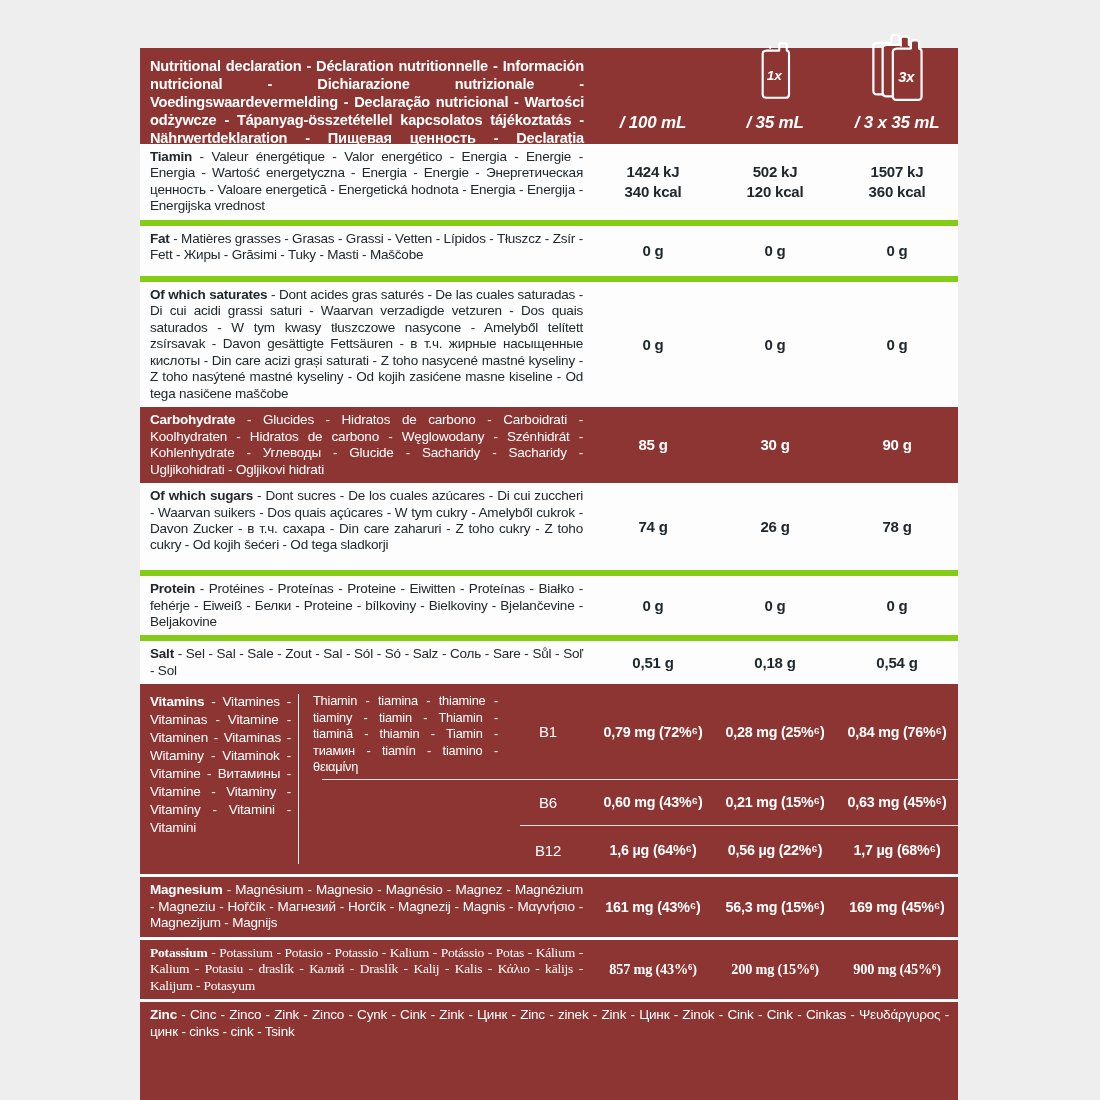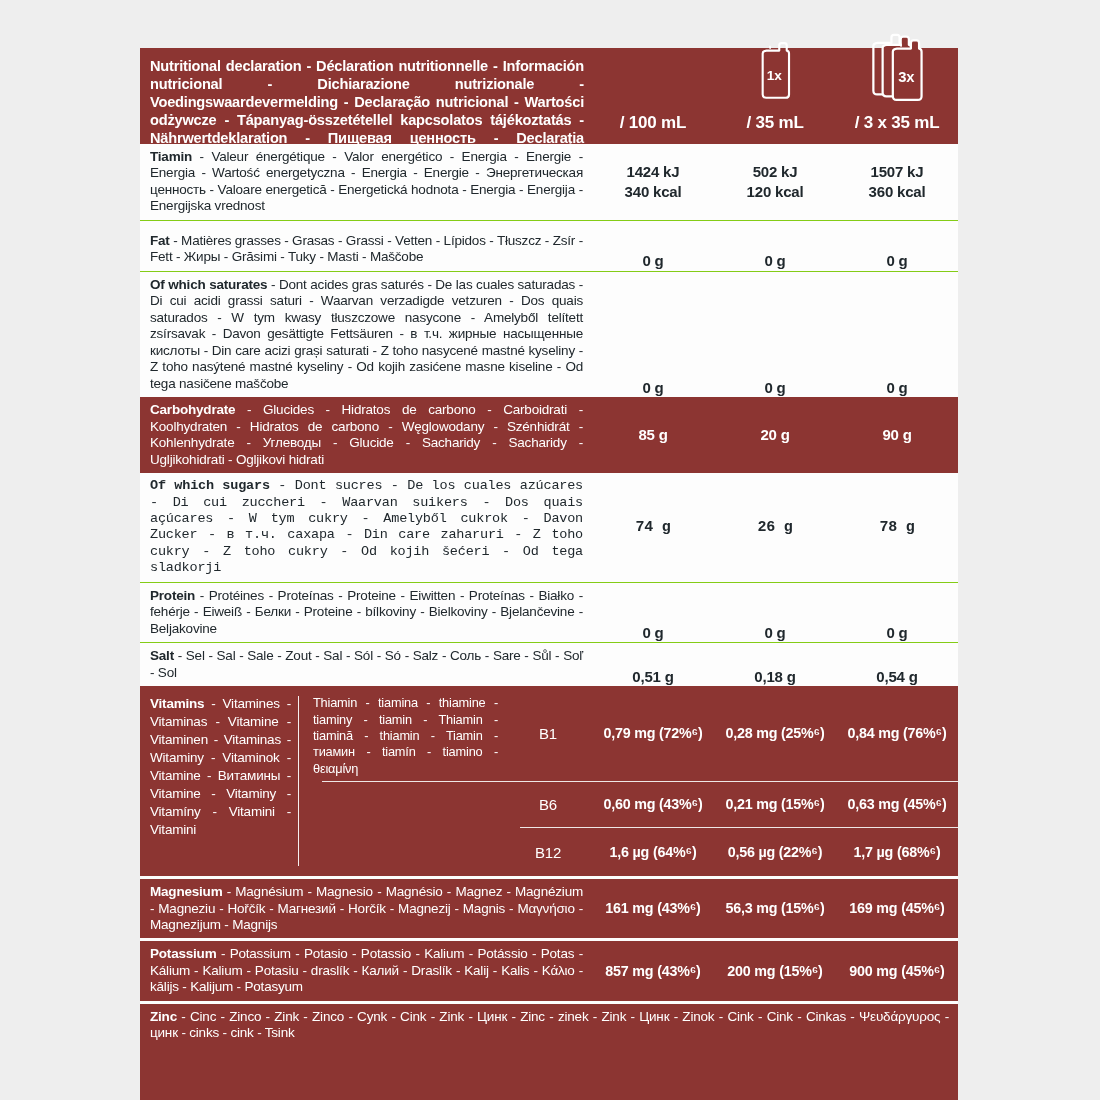--- a/index.html
+++ b/index.html
@@ -12,43 +12,43 @@
     position:absolute;left:140px;top:48px;width:818px;background:#fdfdfd;
     letter-spacing:-0.2px;
   }
   
   .header{background:#8c3532;color:#fff;height:96px;display:flex;}
   .h-title{
     flex:0 0 452px;box-sizing:border-box;padding:9px 8px 0 10px;
     font-size:14.6px;font-weight:700;line-height:1.24;text-align:justify;overflow:hidden;
   }
   .h-cols{flex:1;display:flex;}
-  .h-col{flex:1;display:flex;flex-direction:column;align-items:center;justify-content:flex-end;padding-bottom:11px;}
+  .h-col{flex:1;display:flex;flex-direction:column;align-items:center;justify-content:flex-end;padding-bottom:11px;font-style:italic;}
   .h-iconbox{display:flex;align-items:flex-end;justify-content:center;}
   .h-unit{font-size:17px;font-weight:700;white-space:nowrap;margin-top:7px;}
   svg text{font-family:"Liberation Sans","DejaVu Sans",sans-serif;font-weight:700;fill:#fff;}
   
   .nrow{display:flex;color:#20282d;background:#fdfdfd;}
-  .bt{border-top:1px solid #84cc16;align-items:flex-end;}
+  .bt{border-top:6px solid #84cc16;}
   .label{
     flex:0 0 452px;box-sizing:border-box;padding:5px 9px 5px 10px;
     font-size:13.5px;line-height:1.22;text-align:justify;
   }
   .lead{font-weight:700;}
   .vals{flex:1;display:flex;}
   .vcell{
     flex:1;display:flex;align-items:center;justify-content:center;text-align:center;
     font-weight:700;font-size:15px;line-height:1.3;white-space:pre-line;
   }
   .red{background:#8c3532;color:#fff;}
   .r-energy{min-height:69px;}
   .r-fat{min-height:50px;}
   .r-sat{min-height:119px;}
   .r-carb{min-height:72px;}
-  .r-sug{min-height:87px;font-family:Liberation Mono, monospace;}
+  .r-sug{min-height:87px;}
   .r-pro{min-height:44px;}
   .r-salt{min-height:31px;}
   
   .vitamins{background:#8c3532;color:#fff;display:flex;min-height:183px;}
   .vit-left{
     flex:0 0 158px;box-sizing:border-box;padding:9px 7px 8px 10px;
     font-size:13.5px;line-height:1.33;text-align:justify;
   }
   .vit-divider{width:1px;background:rgba(255,255,255,0.92);margin:10px 0;}
   .vit-right{flex:1;display:flex;flex-direction:column;}
@@ -62,21 +62,21 @@
   }
   .vit-b{flex:0 0 88px;display:flex;align-items:center;justify-content:center;font-weight:400;font-size:15px;}
   .vit-vals{flex:1;display:flex;}
   .vit-vals .vcell{font-size:14.3px;}
   .vit-sep{height:1px;background:#efe7e6;}
   .sep-b1{margin-left:23px;}
   .sep-b6{margin-left:221px;}
   
   .mineral .vcell{font-size:14.3px;}
   .m-mag{min-height:50px;}
-  .m-pot{min-height:56px;}
+  .m-pot{min-height:56px;font-family:Liberation Serif, serif;}
   .m-zinc{min-height:54px;flex-direction:column;}
   .m-sod{min-height:43px;}
   .gap{height:3px;background:#fdfdfd;}
 </style>
 </head>
 <body>
 
 <div class="table">
 
   <div class="header">
@@ -143,21 +143,21 @@
       <div class="vcell">0 g</div>
       <div class="vcell">0 g</div>
       <div class="vcell">0 g</div>
     </div>
   </div>
 
   <div class="nrow r-carb red">
     <div class="label"><span class="lead">Carbohydrate</span><span> - Glucides - Hidratos de carbono - Carboidrati - Koolhydraten - Hidratos de carbono - Węglowodany - Szénhidrát - Kohlenhydrate - Углеводы - Glucide - Sacharidy - Sacharidy - Ugljikohidrati - Ogljikovi hidrati</span></div>
     <div class="vals">
       <div class="vcell">85 g</div>
-      <div class="vcell">20 g</div>
+      <div class="vcell">30 g</div>
       <div class="vcell">90 g</div>
     </div>
   </div>
 
   <div class="nrow r-sug">
     <div class="label"><span class="lead">Of which sugars</span><span> - Dont sucres - De los cuales azúcares - Di cui zuccheri - Waarvan suikers - Dos quais açúcares - W tym cukry - Amelyből cukrok - Davon Zucker - в т.ч. сахара - Din care zaharuri - Z toho cukry - Z toho cukry - Od kojih šećeri - Od tega sladkorji</span></div>
     <div class="vals">
       <div class="vcell">74 g</div>
       <div class="vcell">26 g</div>
       <div class="vcell">78 g</div>

